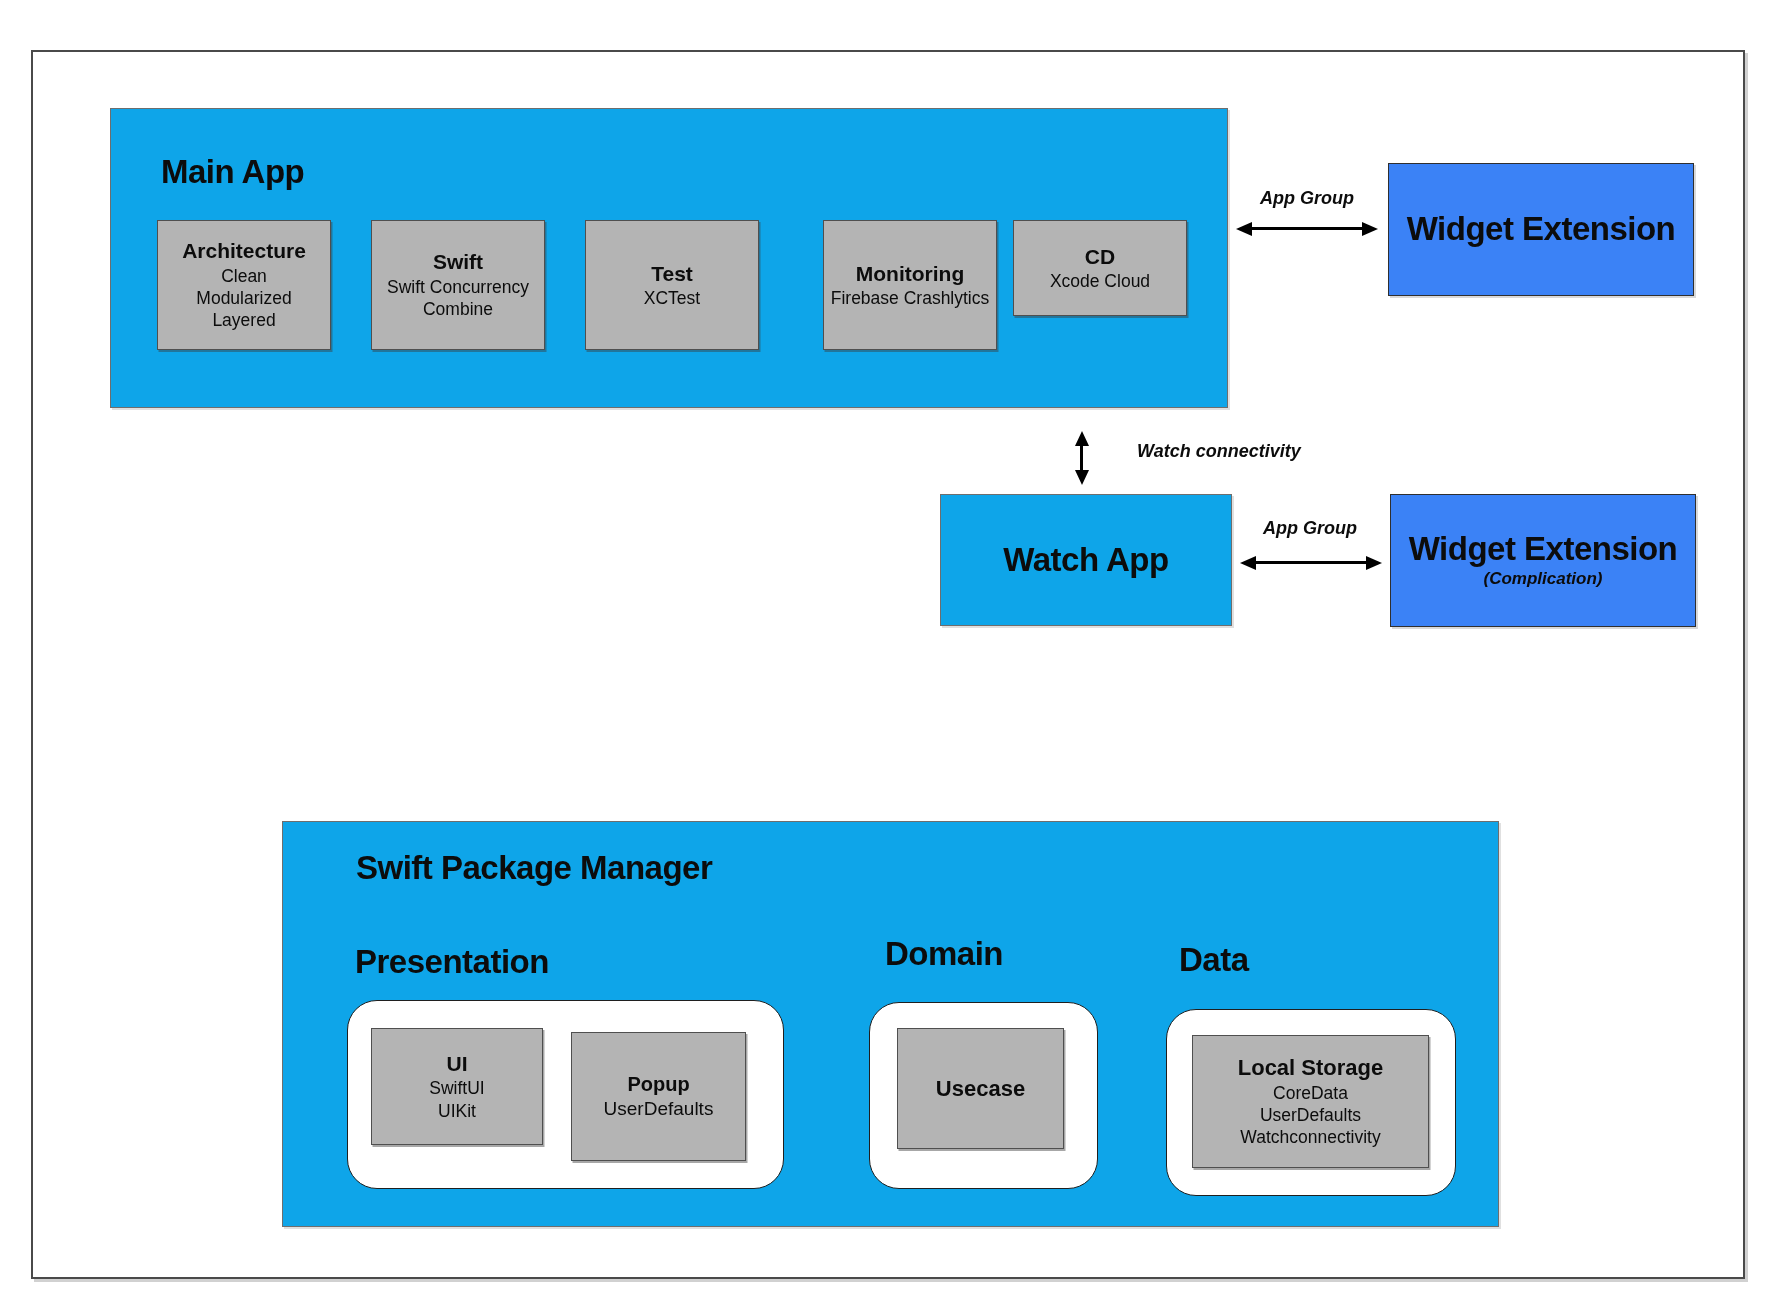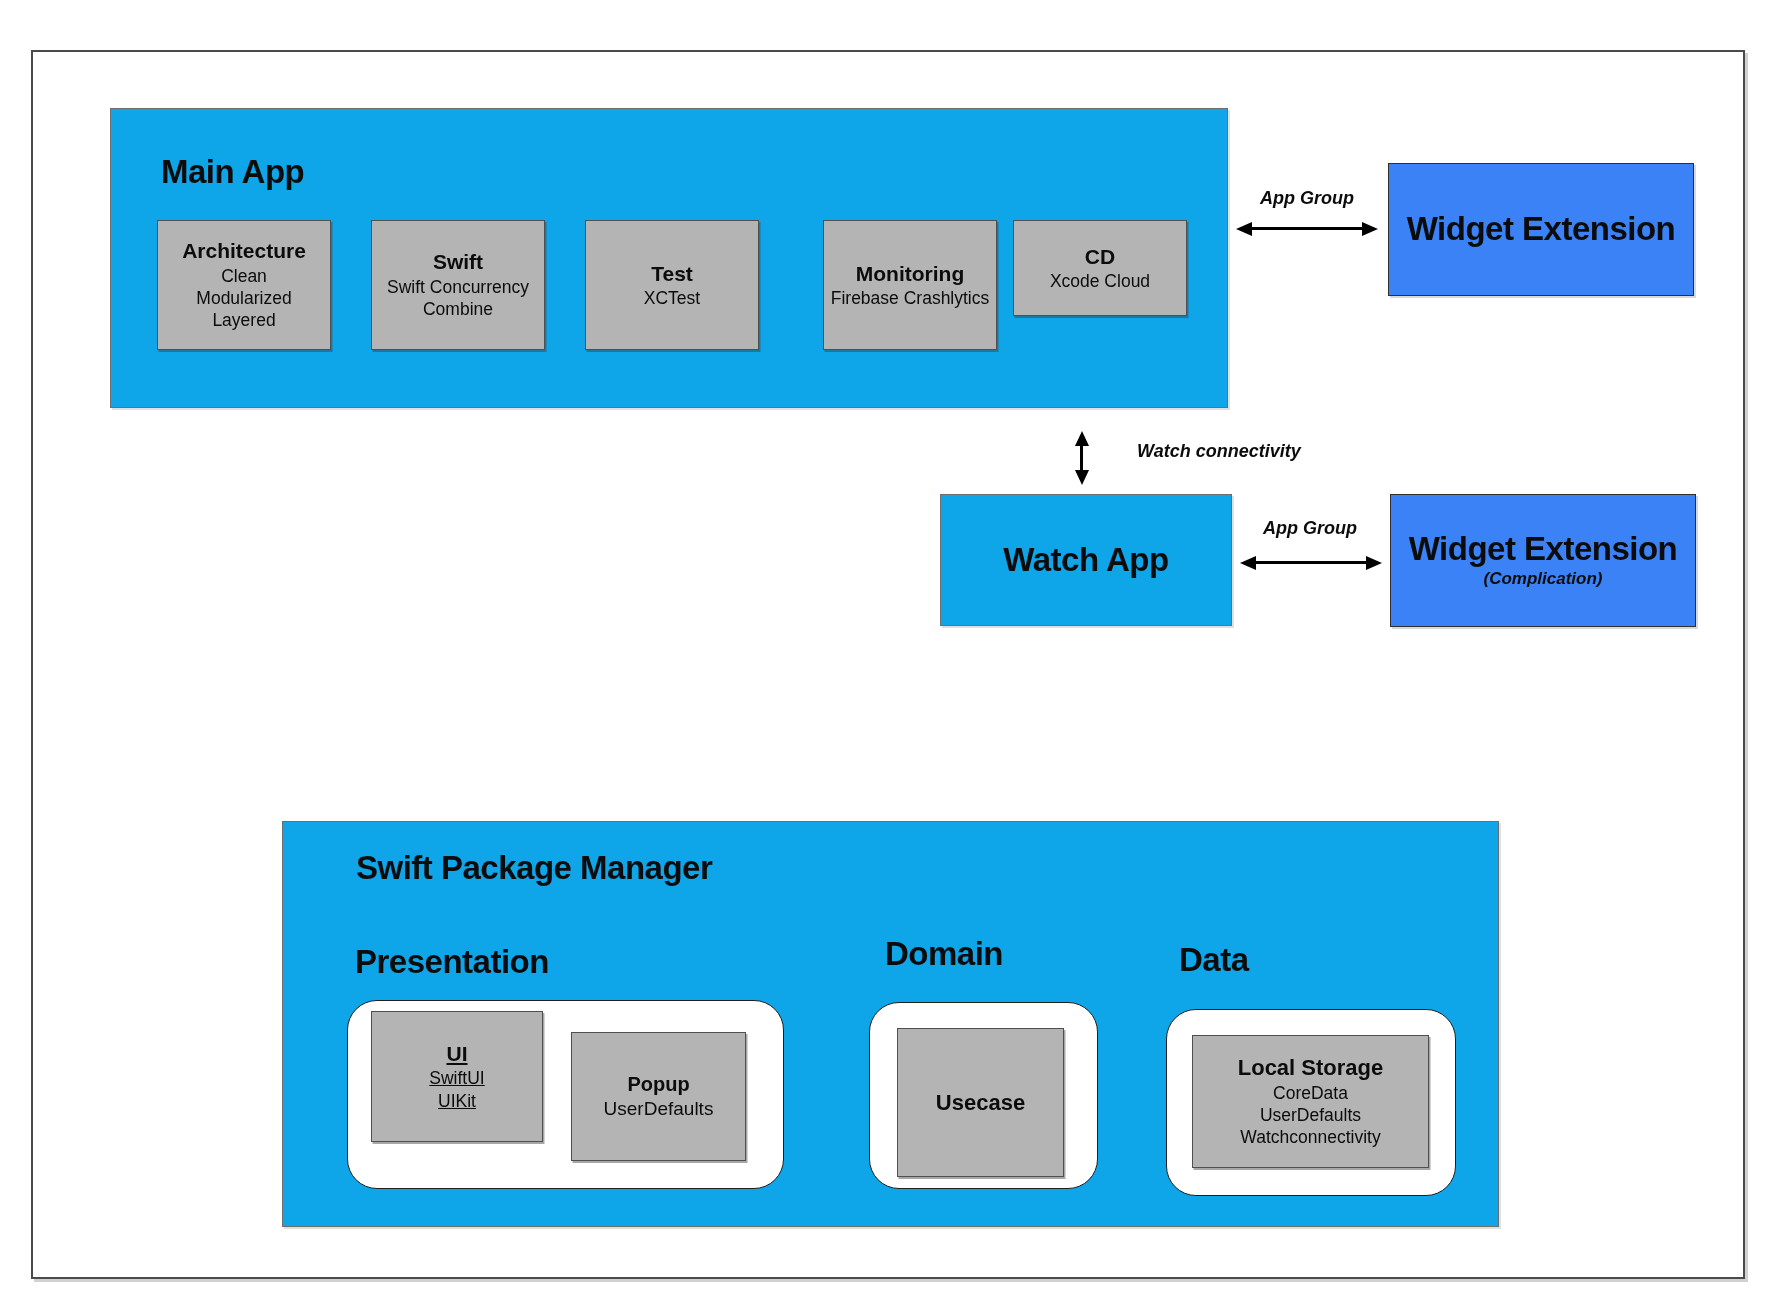--- a/index.html
+++ b/index.html
@@ -121,33 +121,33 @@
   <div class="solid-box" style="left:1390px;top:494px;width:304px;height:131px;">
     <div class="big-title">Widget Extension</div>
     <div class="subtitle">(Complication)</div>
   </div>
 
   <div class="container-box" style="left:282px;top:821px;width:1215px;height:404px;">
     <div class="box-title-abs" style="left:73px;top:27px;">Swift Package Manager</div>
 
     <div class="box-title-abs" style="left:72px;top:121px;">Presentation</div>
     <div class="rounded-group" style="left:64px;top:178px;width:435px;height:187px;"></div>
-    <div class="module" style="left:88px;top:189px;width:172px;height:131px;text-decoration:underline;">
+    <div class="module" style="left:88px;top:206px;width:172px;height:117px;">
       <div class="module-title">UI</div>
       <div class="module-line">SwiftUI</div>
       <div class="module-line">UIKit</div>
     </div>
     <div class="module" style="left:288px;top:210px;width:175px;height:129px;">
       <div class="module-title" style="font-size:20px;">Popup</div>
       <div class="module-line" style="font-size:19px;">UserDefaults</div>
     </div>
 
     <div class="box-title-abs" style="left:602px;top:113px;">Domain</div>
     <div class="rounded-group" style="left:586px;top:180px;width:227px;height:185px;"></div>
-    <div class="module" style="left:614px;top:206px;width:167px;height:149px;">
+    <div class="module" style="left:614px;top:206px;width:167px;height:121px;">
       <div class="module-title" style="font-size:22px;">Usecase</div>
     </div>
 
     <div class="box-title-abs" style="left:896px;top:119px;">Data</div>
     <div class="rounded-group" style="left:883px;top:187px;width:288px;height:185px;"></div>
     <div class="module" style="left:909px;top:213px;width:237px;height:133px;">
       <div class="module-title" style="font-size:22px;">Local Storage</div>
       <div class="module-line">CoreData</div>
       <div class="module-line">UserDefaults</div>
       <div class="module-line">Watchconnectivity</div>

